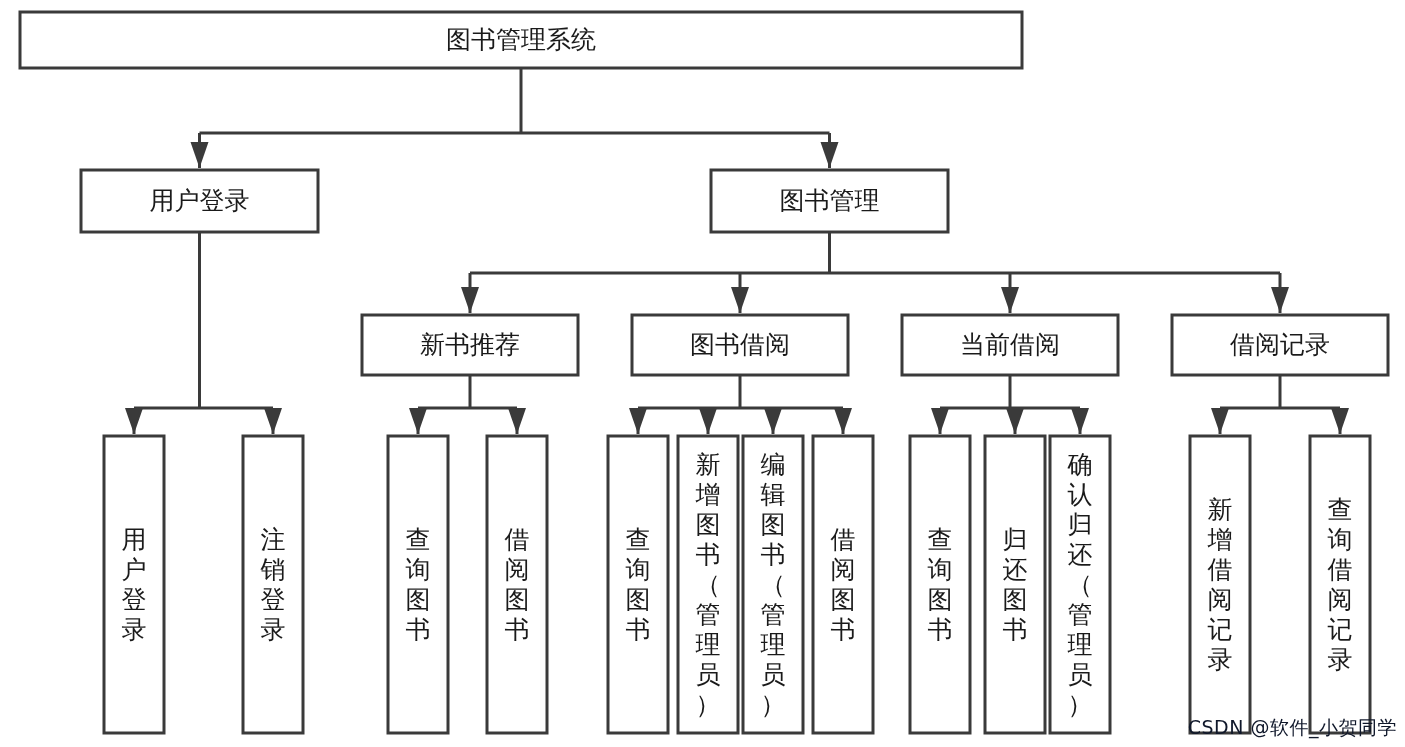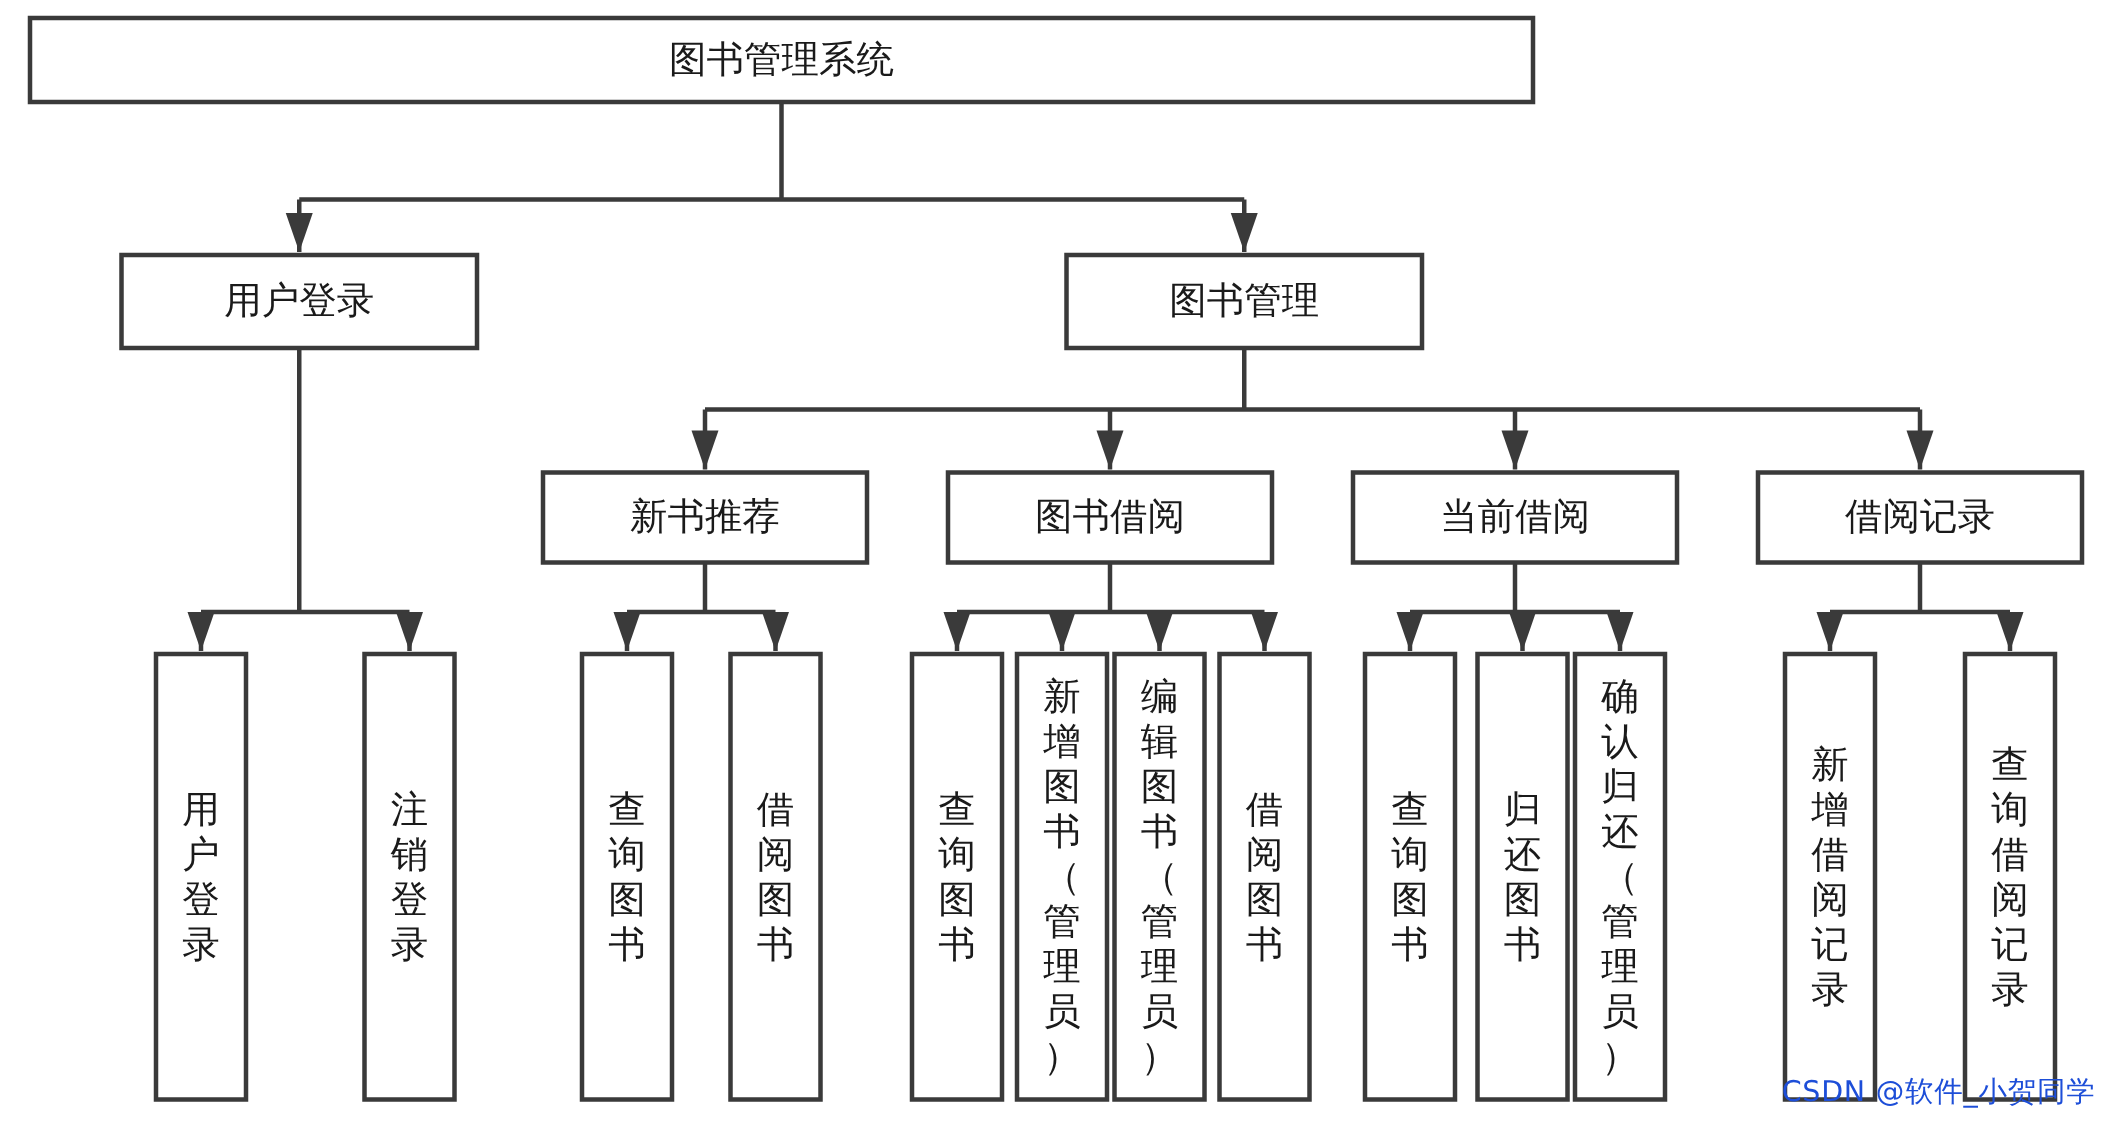--- a/index.html
+++ b/index.html
@@ -52,21 +52,21 @@
     font-size: 25px;
     fill: #1a1a1a;
     text-anchor: middle;
   }
   .watermark {
     position: absolute;
     right: 8px;
     bottom: 6px;
     font-family: "DejaVu Sans", "Liberation Sans", sans-serif;
     font-size: 19px;
-    color: #1d4ed8;
+    color: #0f172a;
     letter-spacing: 0.5px;
     white-space: nowrap;
     user-select: none;
     margin-left: 28px;
   }
 </style>
 </head>
 <body>
 
 <div id="diagram-root">

